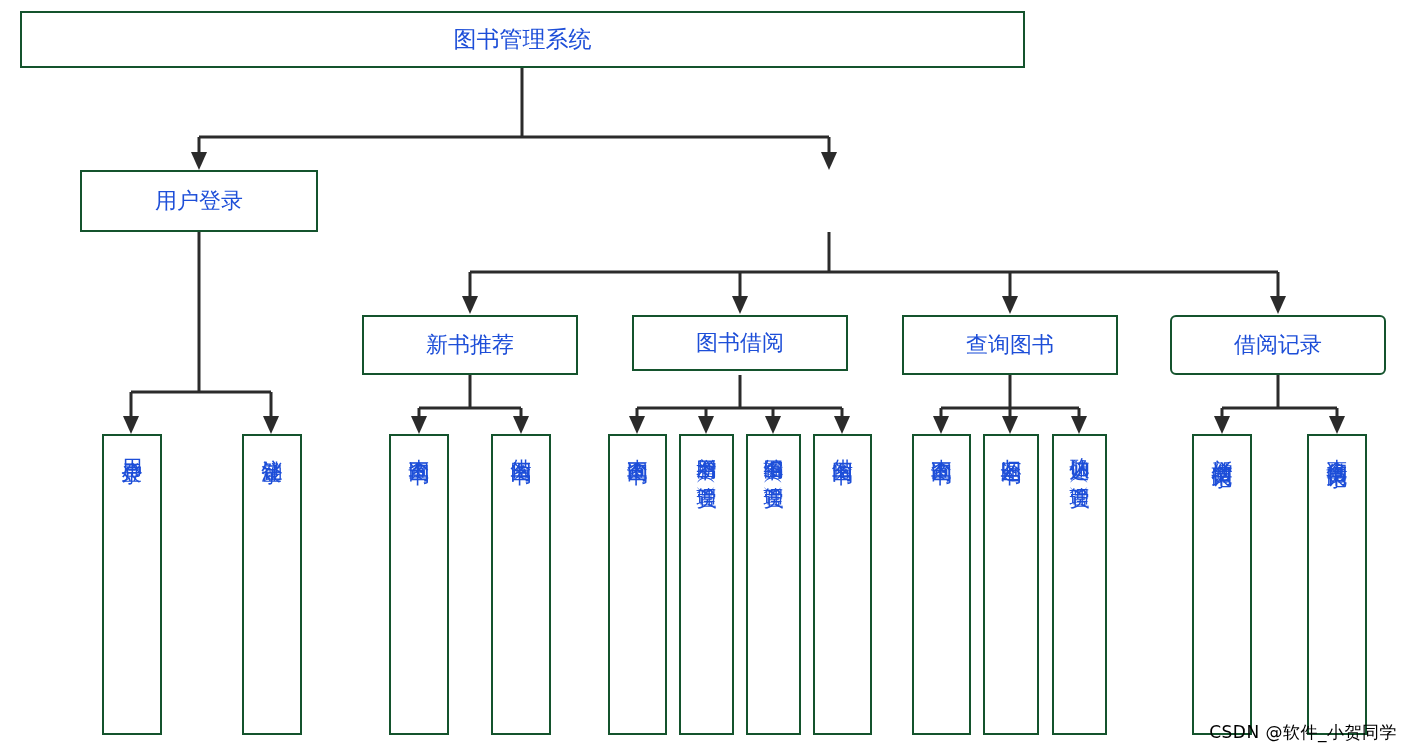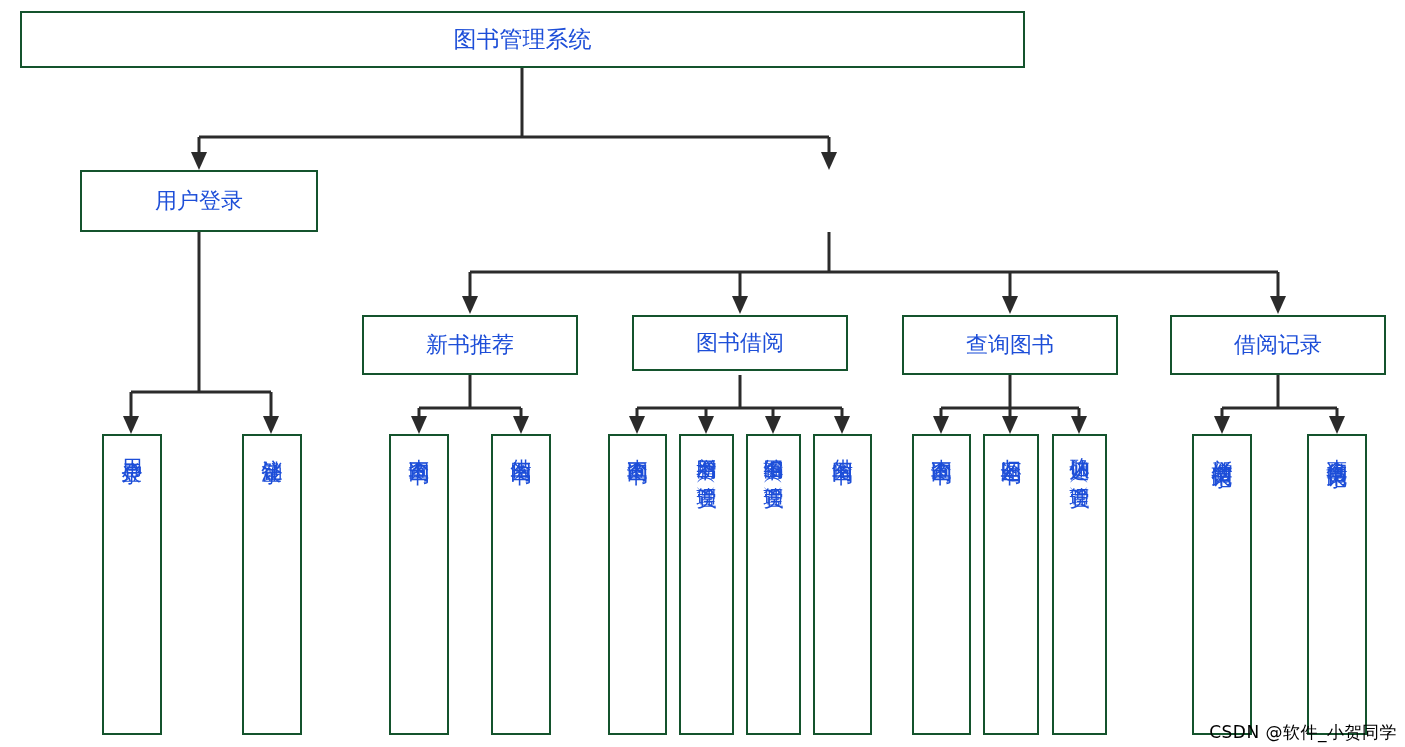--- a/index.html
+++ b/index.html
@@ -157,21 +157,21 @@
 
   <div class="node h-node" style="left:362px; top:315px; width:216px; height:60px;">
     <span class="lbl">新书推荐</span>
   </div>
   <div class="node h-node" style="left:632px; top:315px; width:216px; height:56px;">
     <span class="lbl">图书借阅</span>
   </div>
   <div class="node h-node" style="left:902px; top:315px; width:216px; height:60px;">
     <span class="lbl">查询图书</span>
   </div>
-  <div class="node h-node" style="left:1170px; top:315px; width:216px; height:60px;">
+  <div class="node h-node" style="left:1170px; top:315px; width:216px; height:60px;border-radius:6px;">
     <span class="lbl">借阅记录</span>
   </div>
 
   <div class="node v-node" style="left:102px; top:434px; width:60px; height:301px;">
     <span class="lbl">用户登录</span>
   </div>
   <div class="node v-node" style="left:242px; top:434px; width:60px; height:301px;">
     <span class="lbl">注销登录</span>
   </div>
 

